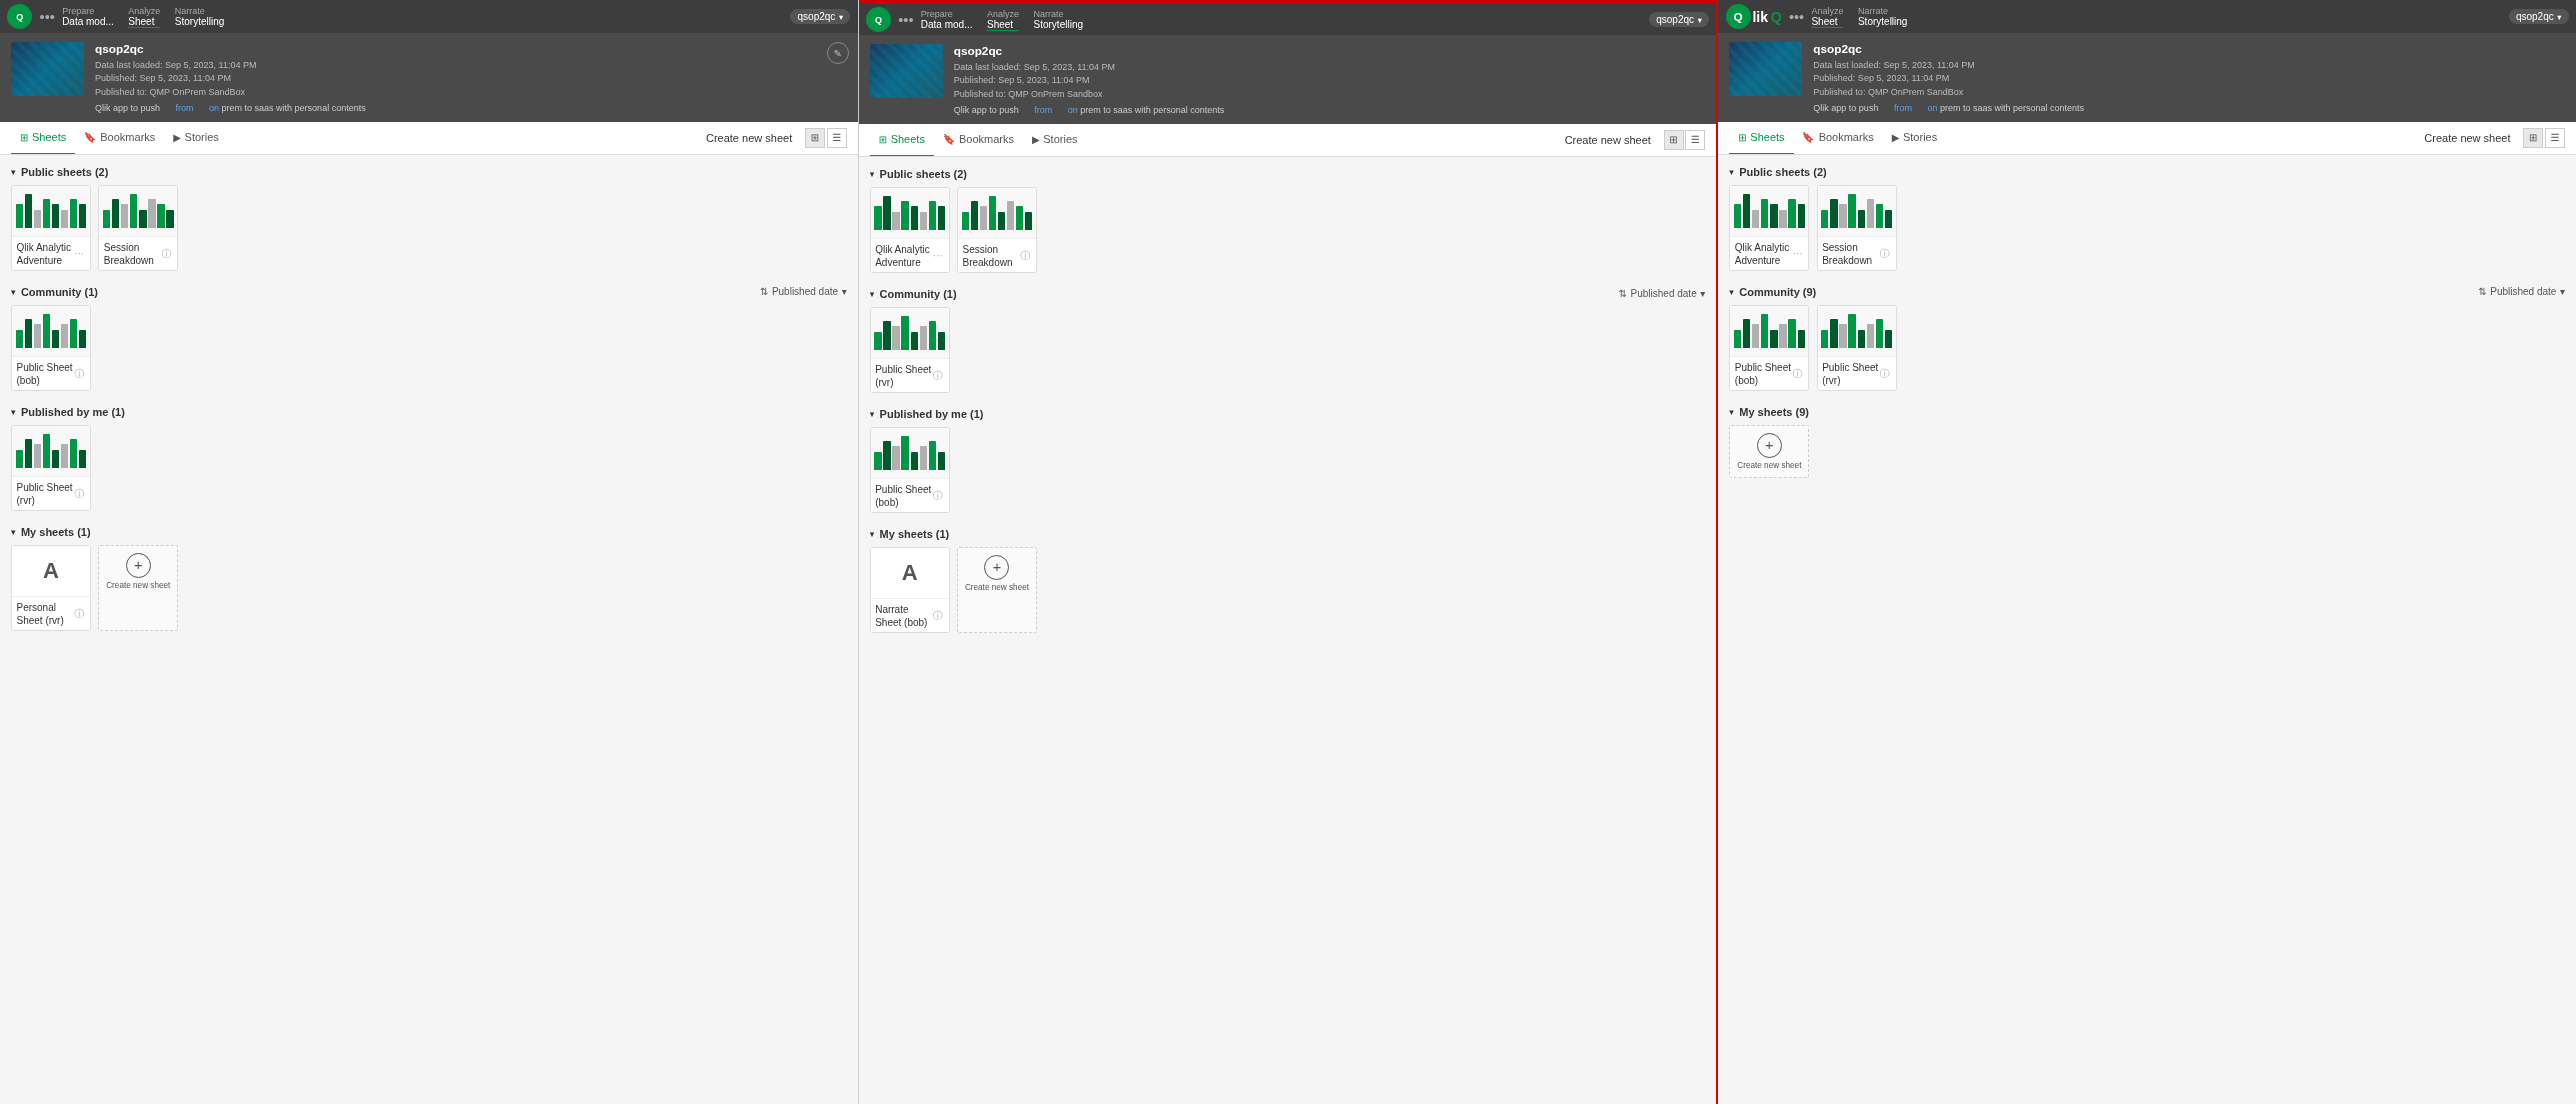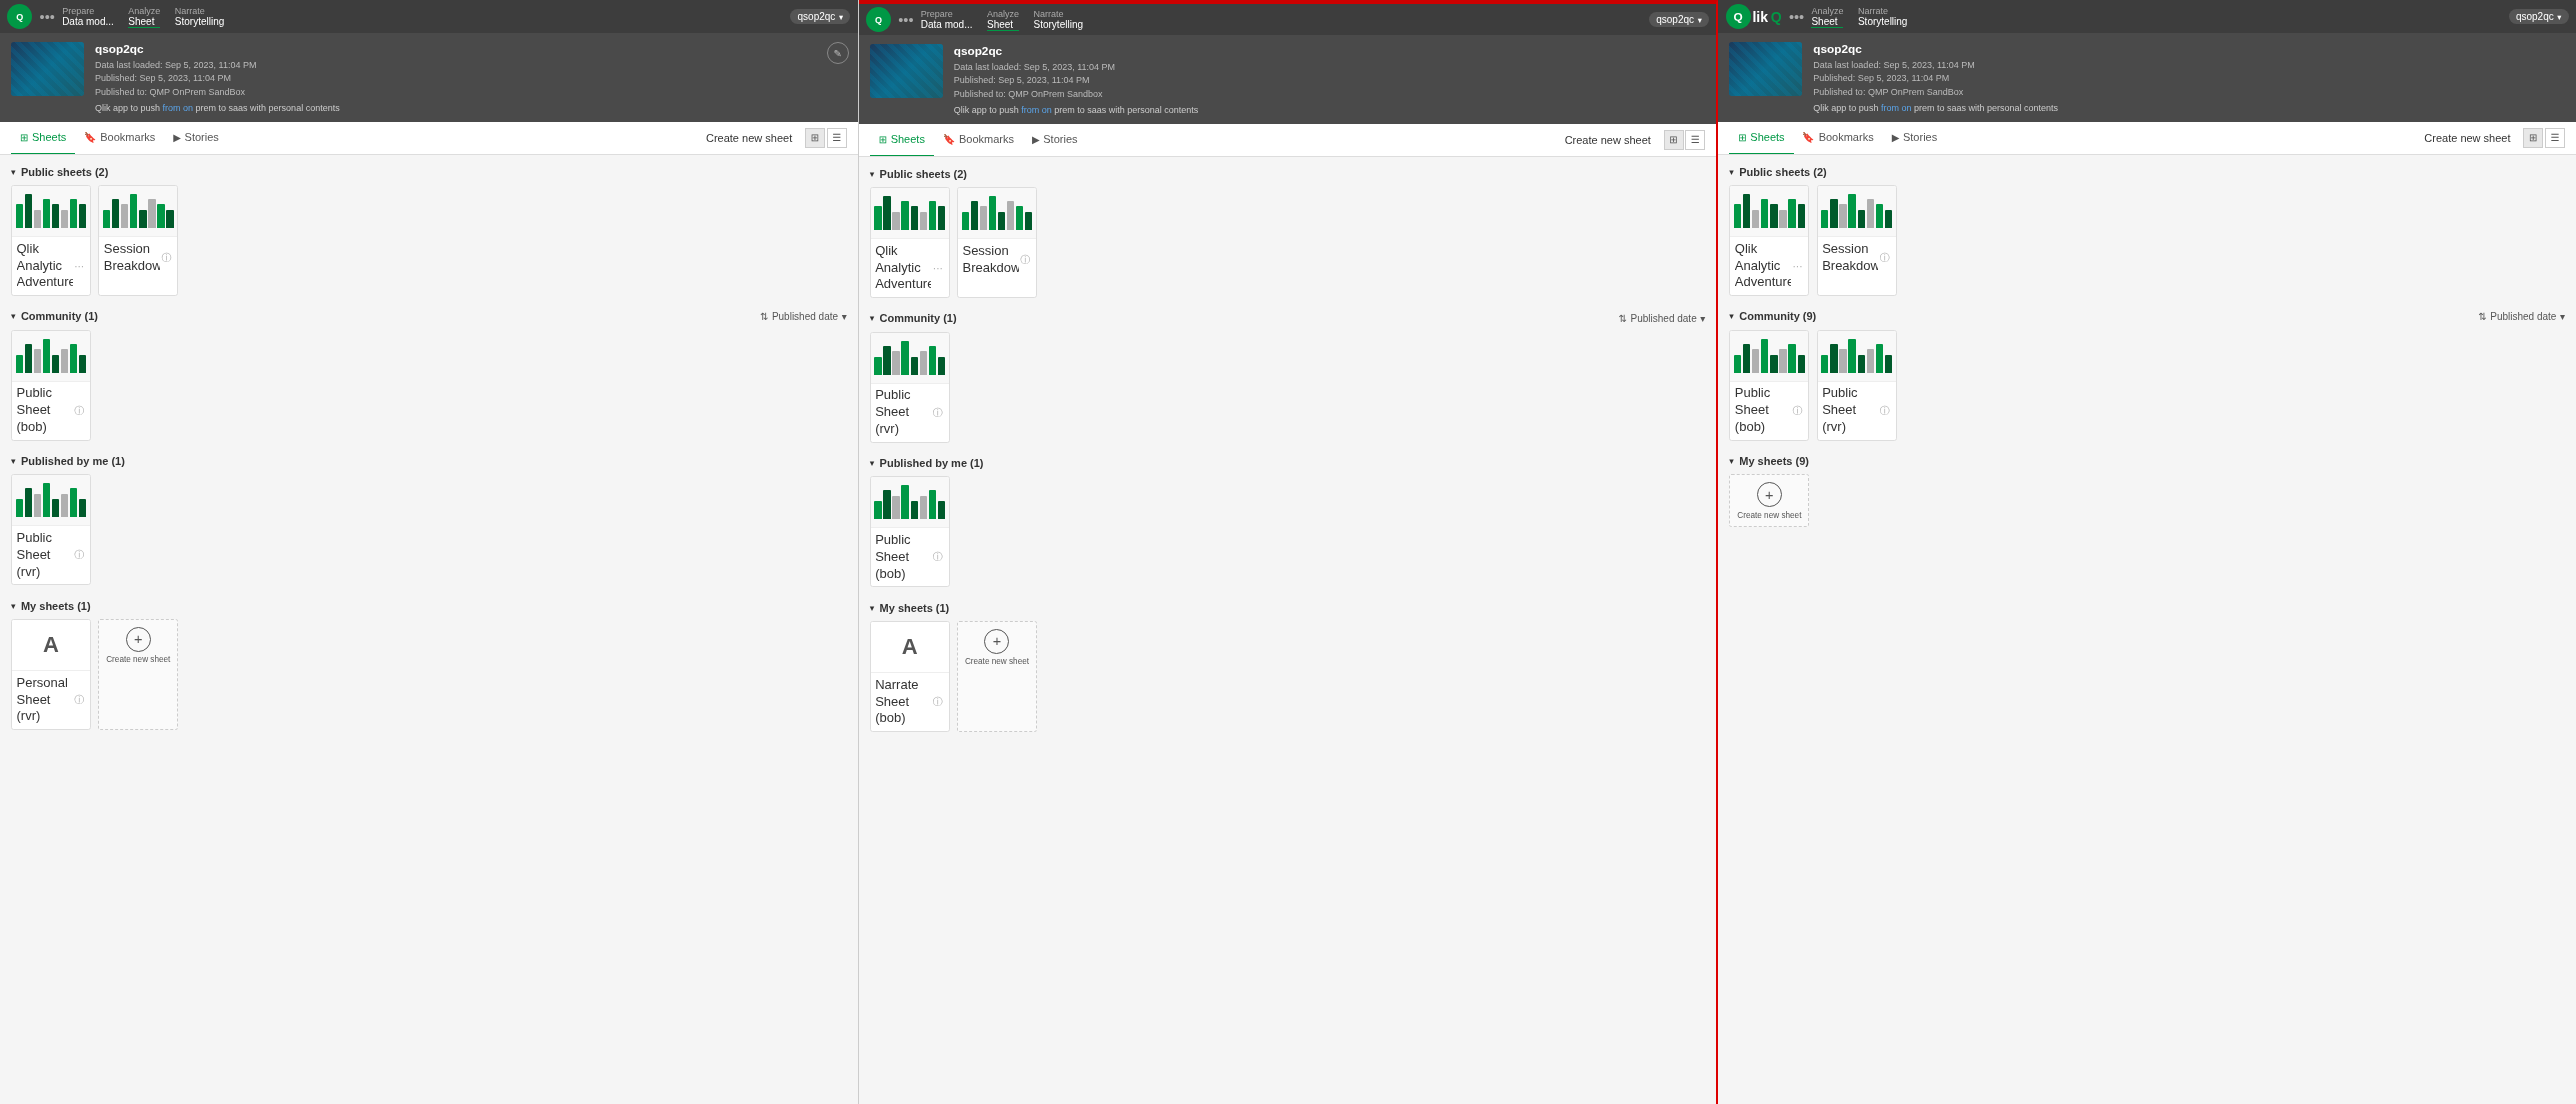--- a/index.html
+++ b/index.html
@@ -85,21 +85,21 @@
       overflow: hidden;
     }
     .app-thumb-pattern {
       width: 100%; height: 100%;
       background: repeating-linear-gradient(45deg, transparent, transparent 4.5px, rgba(0,150,200,0.15) 4.5px, rgba(0,150,200,0.15) 9px);
     }
     .app-info { flex: 1; }
     .app-title { color: #fff; font-size: 11.8px; font-weight: 600; margin-bottom: 2.7px; }
     .app-meta { color: #bbb; font-size: 9px; line-height: 1.5; }
     .app-desc { color: #ccc; font-size: 9px; margin-top: 3.6px; }
-    .app-desc span.highlight { color: #5ba4e8; }
+    .app-desc span.highlight { color: #5ba4e8; margin-left: 13px; }
     .edit-btn {
       position: absolute; top: 9px; right: 9px;
       width: 22px; height: 22px;
       border: 0.9px solid #888;
       border-radius: 50%;
       background: transparent;
       color: #bbb;
       display: flex; align-items: center; justify-content: center;
       cursor: pointer;
       font-size: 10px;
@@ -199,21 +199,21 @@
       background: #f8f8f8;
       display: flex; align-items: center; justify-content: center;
       border-bottom: 0.9px solid #eee;
       overflow: hidden;
     }
     .card-body {
       padding: 3.6px 4.5px;
       display: flex; align-items: center; justify-content: space-between;
     }
     .card-name {
-      font-size: 13px;
+      font-size: 10px;
       color: #333;
       line-height: 1.3;
       flex: 1;
       overflow: hidden;
     }
     .card-info {
       width: 12.7px; height: 12.7px;
       color: #aaa; font-size: 10px;
       display: flex; align-items: center; justify-content: center;
       flex-shrink: 0;

